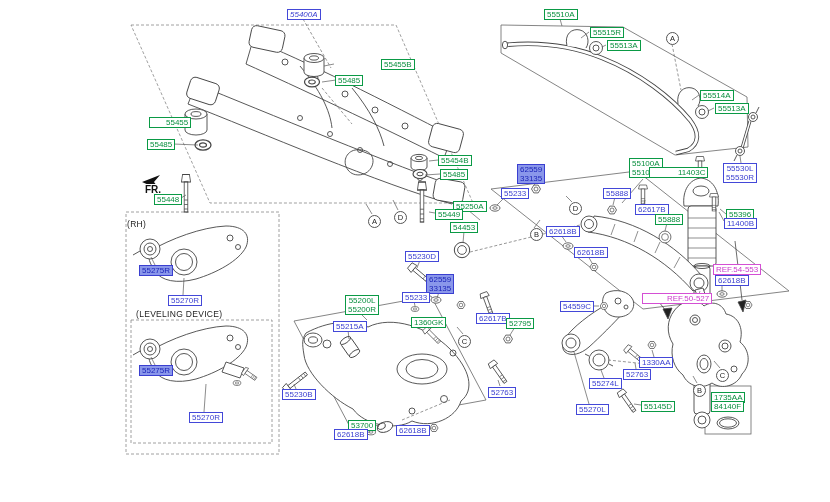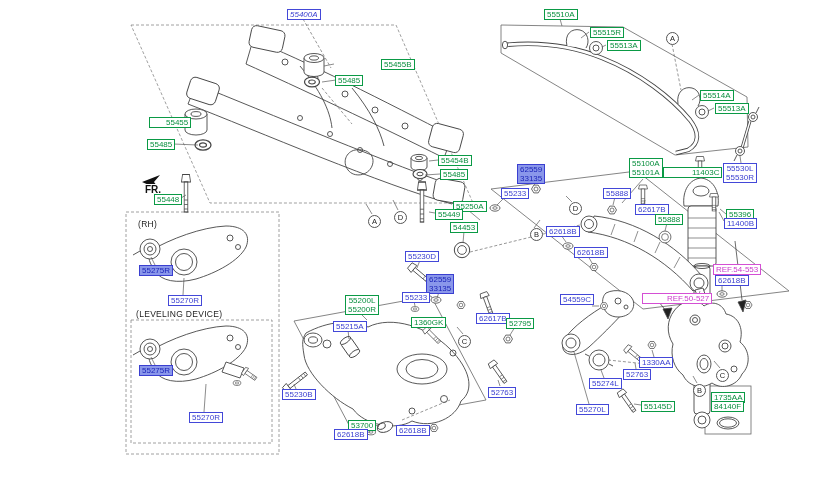--- a/index.html
+++ b/index.html
@@ -319,21 +319,21 @@
 
   <g stroke="#454545" stroke-width=".8" fill="#222">
     <line x1="659" y1="302" x2="666" y2="311" fill="none"></line>
     <polygon points="663,309 672,308 668,319"></polygon>
     <line x1="735" y1="241" x2="742" y2="300" fill="none"></line>
     <polygon points="738,302 746,300 743,312"></polygon>
   </g>
 </svg>
 
 <div class="fr">FR.</div>
-<div class="note" style="left:138px;top:219px">(RH)</div>
+<div class="note" style="left:127px;top:219px">(RH)</div>
 <div class="note" style="left:136px;top:309px">(LEVELING DEVICE)</div>
 
 <div>
       <div class="lbl blue" style="left: 287px; top: 9px; font-style: italic;">
         <div>55400A</div>
       </div>
       <div class="lbl green" style="left: 333px; top: 59px; margin-left: 48px;">
         <div>55455B</div>
       </div>
       <div class="lbl green" style="left: 335px; top: 75px;">
@@ -372,21 +372,21 @@
       <div class="lbl green" style="left: 700px; top: 90px;">
         <div>55514A</div>
       </div>
       <div class="lbl green" style="left: 715px; top: 103px;">
         <div>55513A</div>
       </div>
       <div class="lbl green" style="left: 629px; top: 158px;">
         <div>55100A</div>
         <div>55101A</div>
       </div>
-      <div class="lbl green" style="left: 663px; top: 167px; padding-left: 28px;">
+      <div class="lbl green" style="left: 649px; top: 167px; padding-left: 28px;">
         <div>11403C</div>
       </div>
       <div class="lbl blue" style="left: 723px; top: 163px;">
         <div>55530L</div>
         <div>55530R</div>
       </div>
       <div class="lbl highlight" style="left: 517px; top: 164px;">
         <div>62559</div>
         <div>33135</div>
       </div>
@@ -469,21 +469,21 @@
       </div>
       <div class="lbl green" style="left: 348px; top: 420px;">
         <div>53700</div>
       </div>
       <div class="lbl blue" style="left: 334px; top: 429px;">
         <div>62618B</div>
       </div>
       <div class="lbl blue" style="left: 396px; top: 425px;">
         <div>62618B</div>
       </div>
-      <div class="lbl blue" style="left: 560px; top: 294px;">
+      <div class="lbl blue" style="left: 560px; top: 301px;">
         <div>54559C</div>
       </div>
       <div class="lbl ref" style="left: 642px; top: 293px; padding-left: 24px;">
         <div>REF.50-527</div>
       </div>
       <div class="lbl blue" style="left: 639px; top: 357px;">
         <div>1330AA</div>
       </div>
       <div class="lbl blue" style="left: 623px; top: 369px;">
         <div>52763</div>

